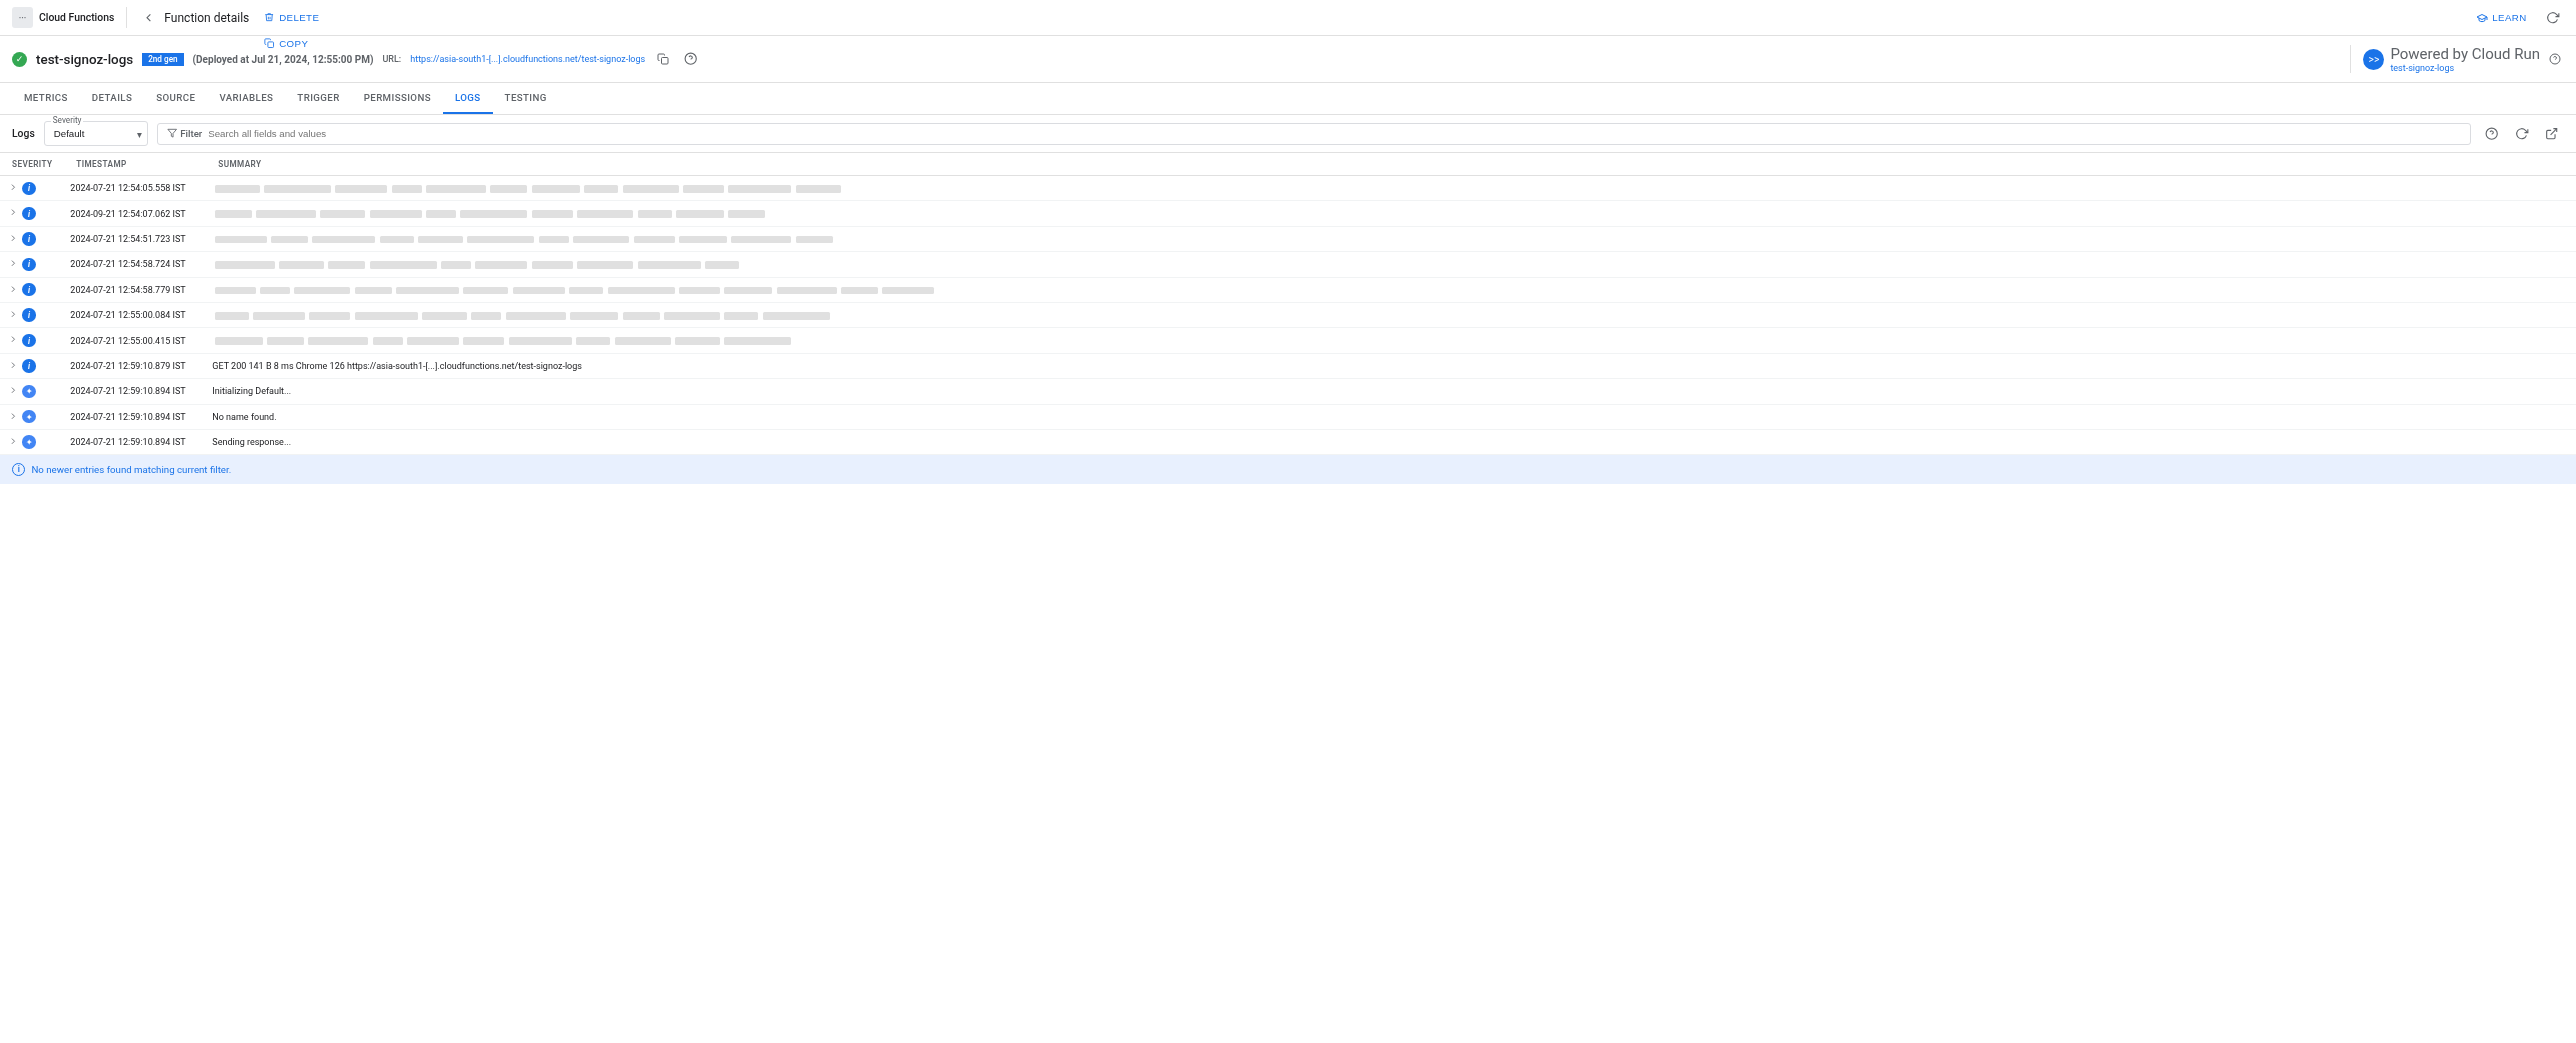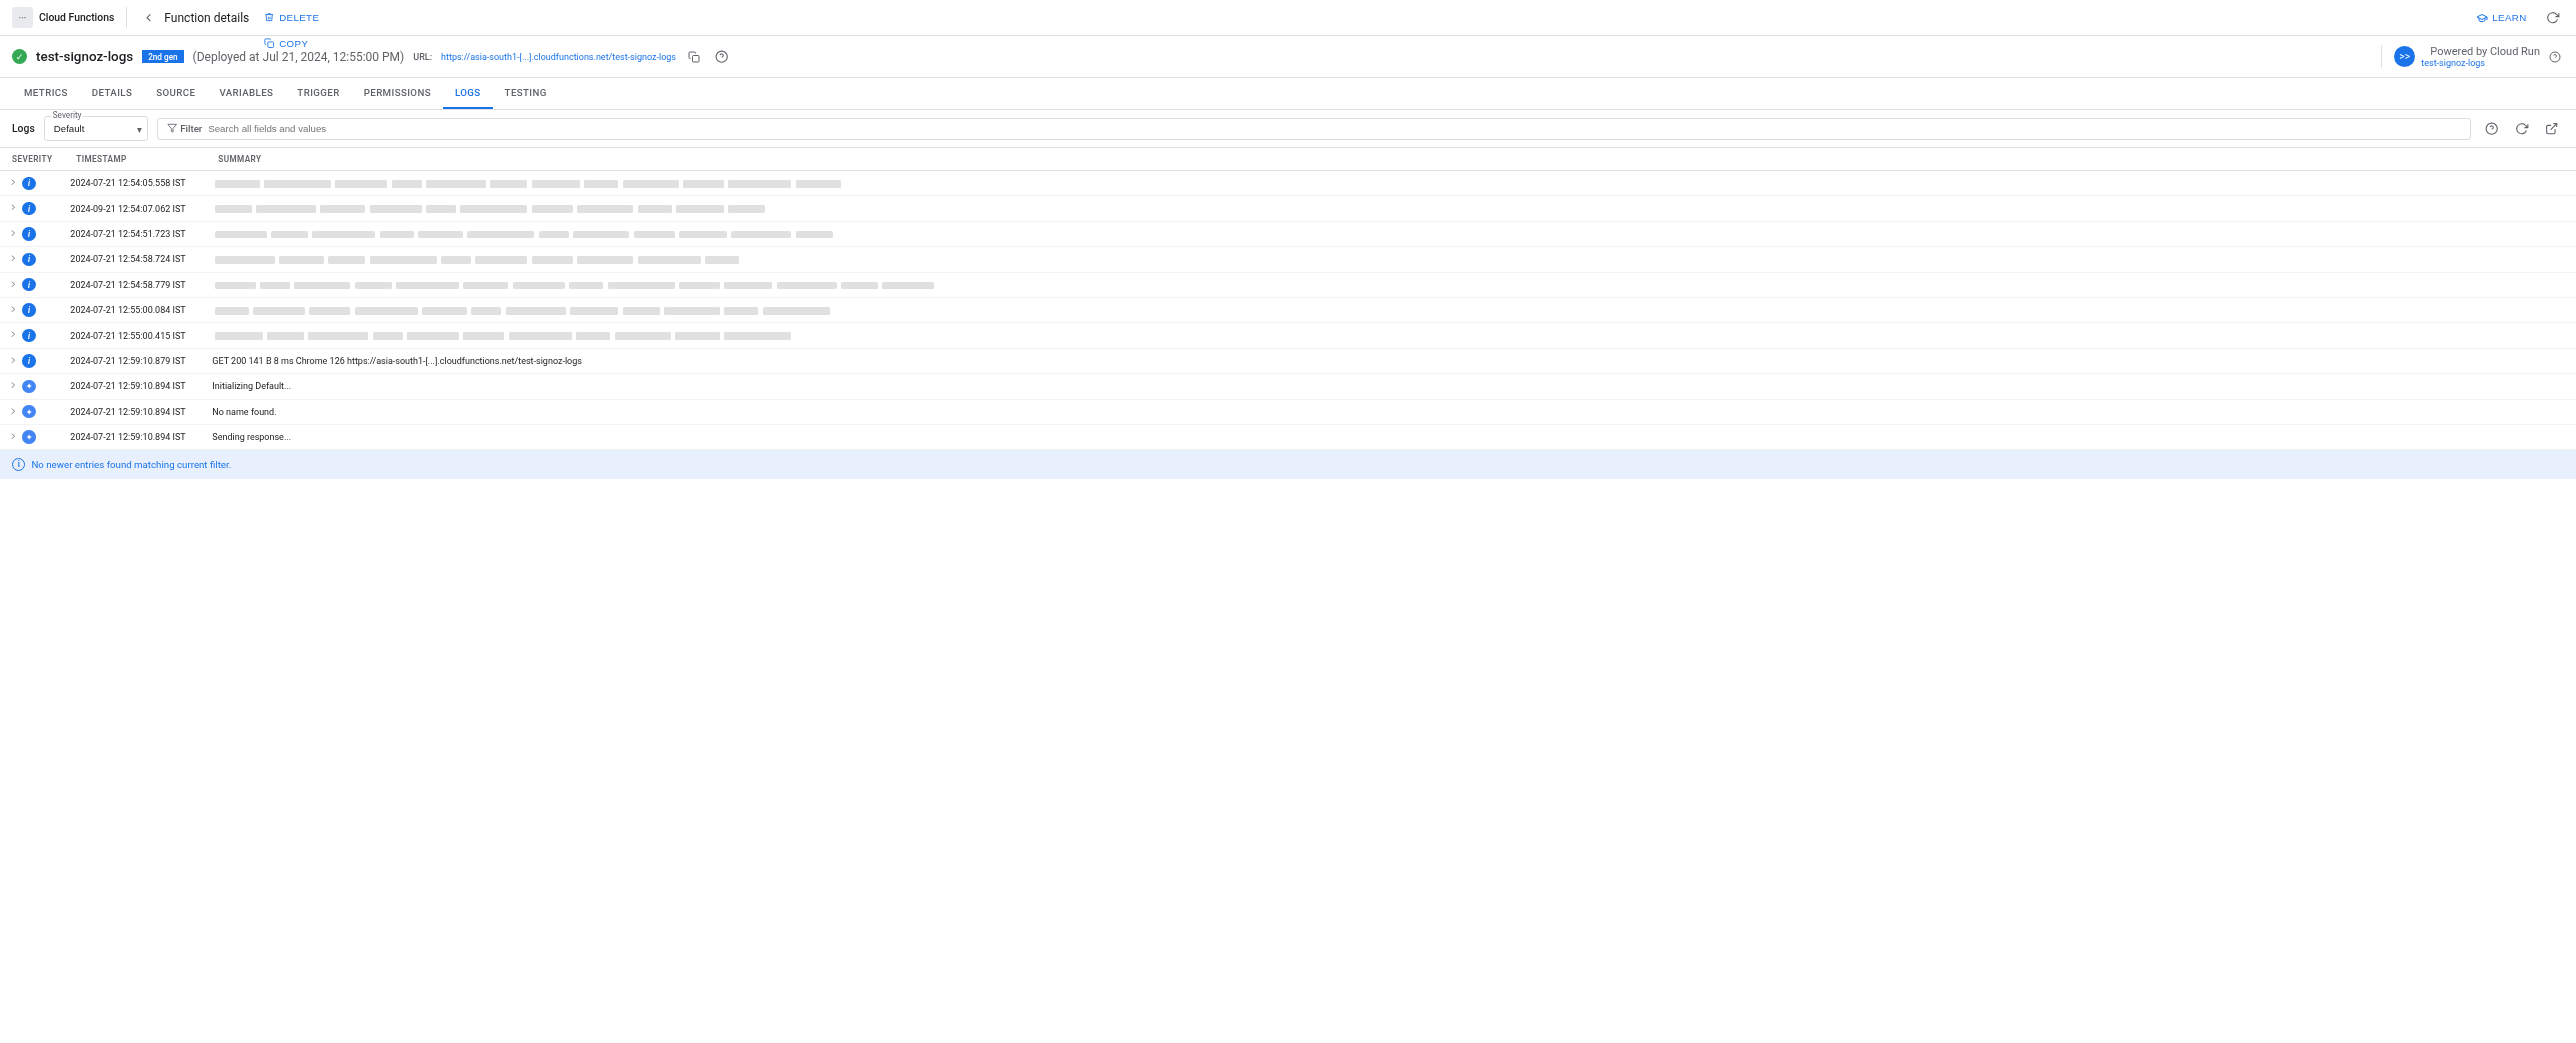--- a/index.html
+++ b/index.html
@@ -129,21 +129,22 @@
     .gen-badge {
       background: #1a73e8;
       color: white;
       font-size: 8.2px;
       padding: 1.5px 6px;
       border-radius: 0;
       font-weight: 500;
     }
     .deployed-text {
       color: #5f6368;
-      font-size: 12px;
+      font-size: 10px;
+      font-weight: bold;
     }
     .url-label {
       color: #5f6368;
       font-size: 9px;
       font-weight: 500;
     }
     .url-link {
       color: #1a73e8;
       font-size: 9px;
       text-decoration: none;
@@ -174,23 +175,22 @@
       height: 21px;
       background: #1a73e8;
       border-radius: 50%;
       display: flex;
       align-items: center;
       justify-content: center;
       color: white;
       font-size: 10.4px;
     }
     .powered-by-text {
-      font-size: 11px;
-      color: #5f6368;
-      margin-left: 9px;
+      font-size: 15px;
+      color: #5f6368;
     }
     .cloud-run-link {
       color: #1a73e8;
       font-size: 9px;
       text-decoration: none;
       display: block;
     }
 
     
     .tabs {

